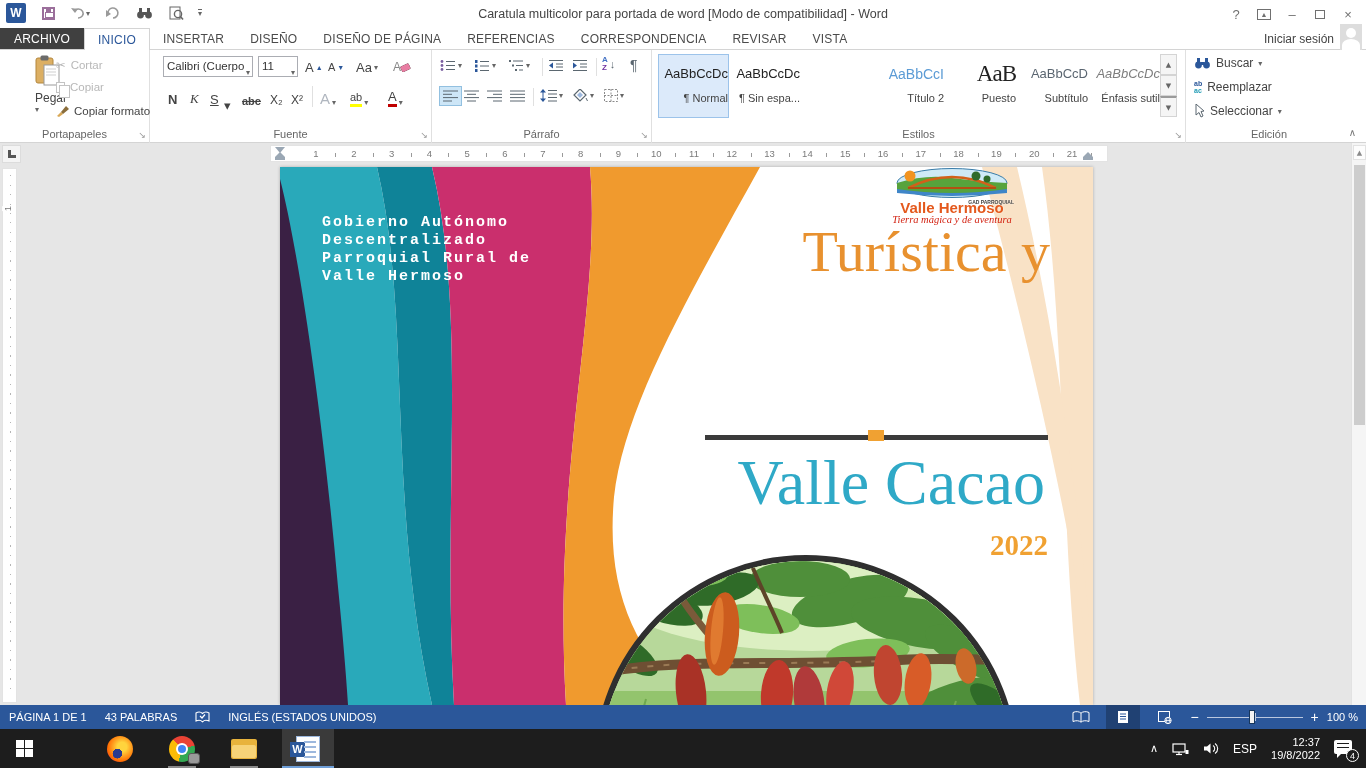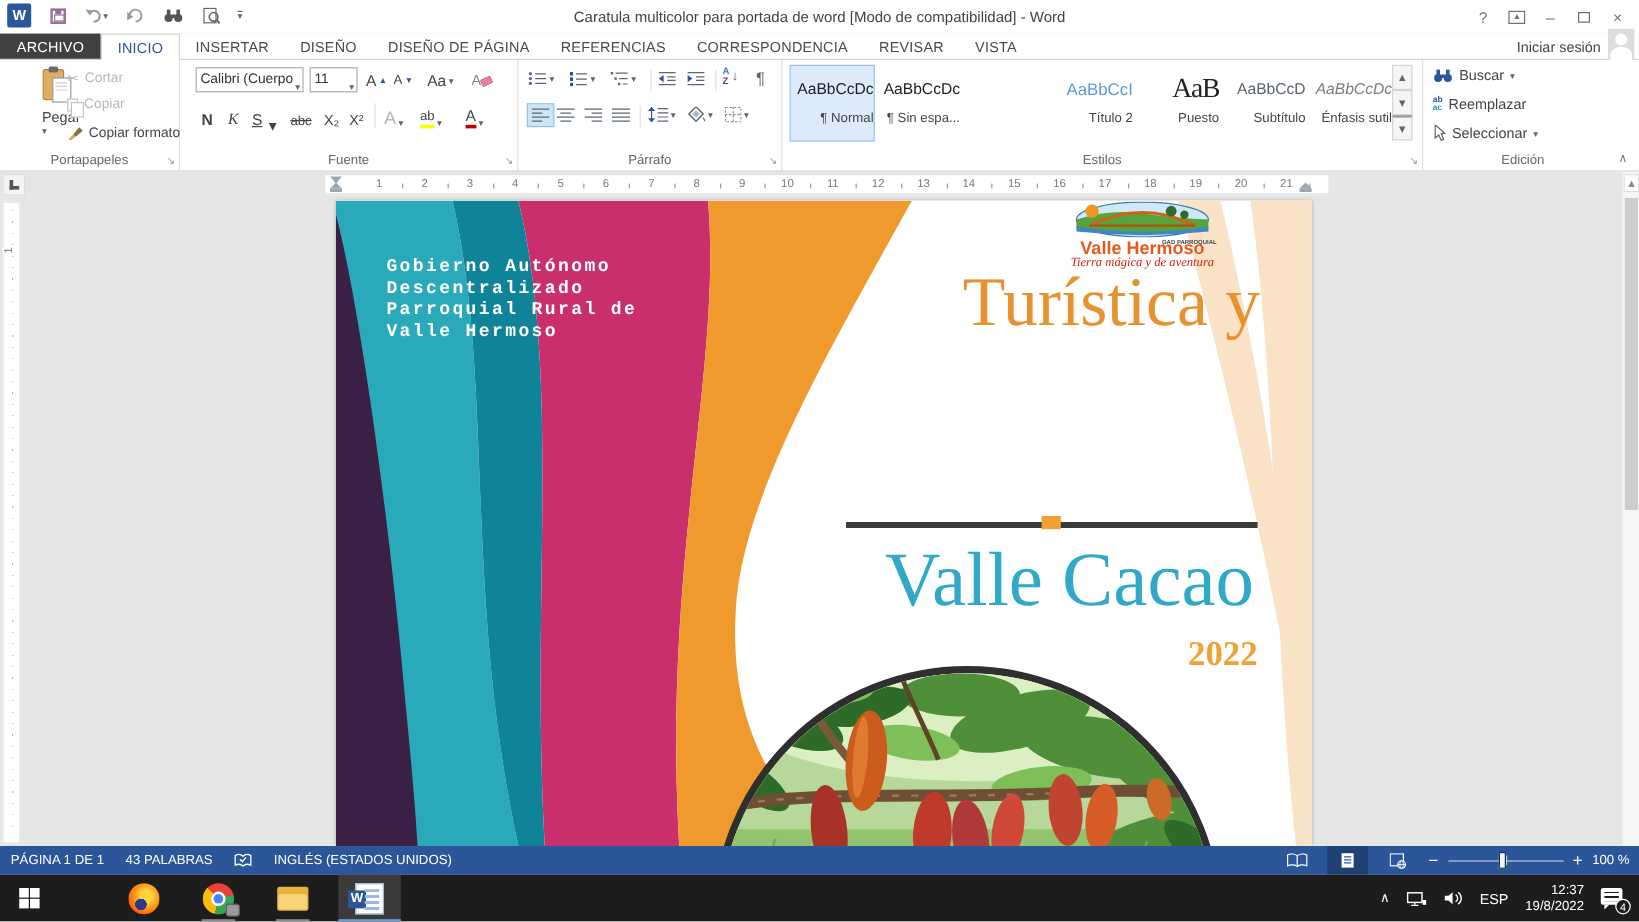--- a/index.html
+++ b/index.html
@@ -281,21 +281,21 @@
     <span class="fbtn" style="left:18px;font-weight:bold;">
         <span>N</span>
       </span>
     <span class="fbtn" style="left:40px;font-style:italic;font-family:'Liberation Serif',serif;">
         <span>K</span>
       </span>
     <span class="fbtn" style="left:60px;text-decoration:underline;">
         <span>S</span>
       </span>
     <span class="fbtn dd" style="left:74px;top:42px;">▾</span>
-    <span class="fbtn" style="left:92px;text-decoration:line-through;font-size:11px;">
+    <span class="fbtn" style="left:92px;text-decoration:line-through;font-size:11px;font-weight:bold;">
         <span>abc</span>
       </span>
     <span class="fbtn" style="left:120px;font-size:12px;">
         <span>X₂</span>
       </span>
     <span class="fbtn" style="left:141px;font-size:12px;">
         <span>X²</span>
       </span>
     <span class="vsep" style="left:162px;top:36px;height:21px;"></span>
     <span class="fbtn" style="left:170px;color:#b0b6bf;font-size:15px;">

